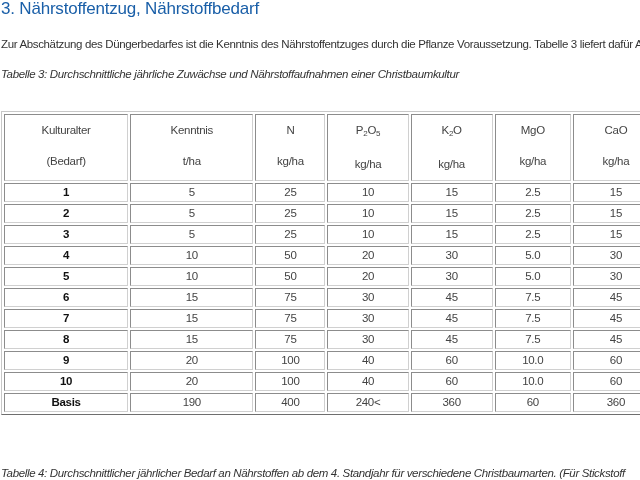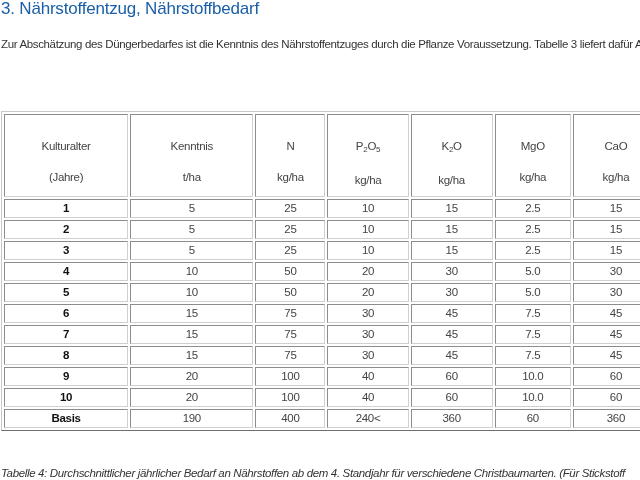--- a/index.html
+++ b/index.html
@@ -33,47 +33,48 @@
       border-bottom: 1px solid #6e6e6e;
       width: 660px; table-layout: fixed;
     }
     table.nutr td, table.nutr th {
       border: 1px solid #8c8c8c;
       border-bottom-color: #d0d0d0; border-right-color: #d0d0d0;
       text-align: center; padding: 0;
       font-size: 11.5px; color: #444; letter-spacing: -0.3px;
       font-weight: normal;
     }
-    table.nutr thead th { height: 62px; vertical-align: top; line-height: 31px; padding-top: 16px; }
+    table.nutr thead th { height: 62px; vertical-align: top; line-height: 31px; padding-top: 0px; }
     table.nutr tbody td { height: 17px; line-height: 17px; }
     table.nutr tbody td.age { font-weight: bold; color: #111; }
     sub { font-size: 8px; vertical-align: -2px; }
   </style>
 </head>
 <body>
 
 <div class="page">
   <div class="title">3. Nährstoffentzug, Nährstoffbedarf</div>
   <div class="intro">Zur Abschätzung des Düngerbedarfes ist die Kenntnis des Nährstoffentzuges durch die Pflanze Voraussetzung. Tabelle 3 liefert dafür Anhaltspunkte</div>
+  <div class="caption t3">Tabelle 3: Durchschnittliche jährliche Zuwächse und Nährstoffaufnahmen einer Christbaumkultur</div>
 
   <table class="nutr">
     <colgroup>
       <col style="width:124px">
         <col style="width:123px">
         <col style="width:70px">
       <col style="width:81px">
         <col style="width:82px">
         <col style="width:76px">
         <col style="width:86px">
     </colgroup>
     <thead>
       <tr>
         <th>
           <div>Kulturalter</div>
-          <div>(Jahre)</div>
+          <div>(Bedarf)</div>
         </th>
         <th>
           <div>Kenntnis</div>
           <div>t/ha</div>
         </th>
         <th>
           <div>N</div>
           <div>kg/ha</div>
         </th>
         <th>

